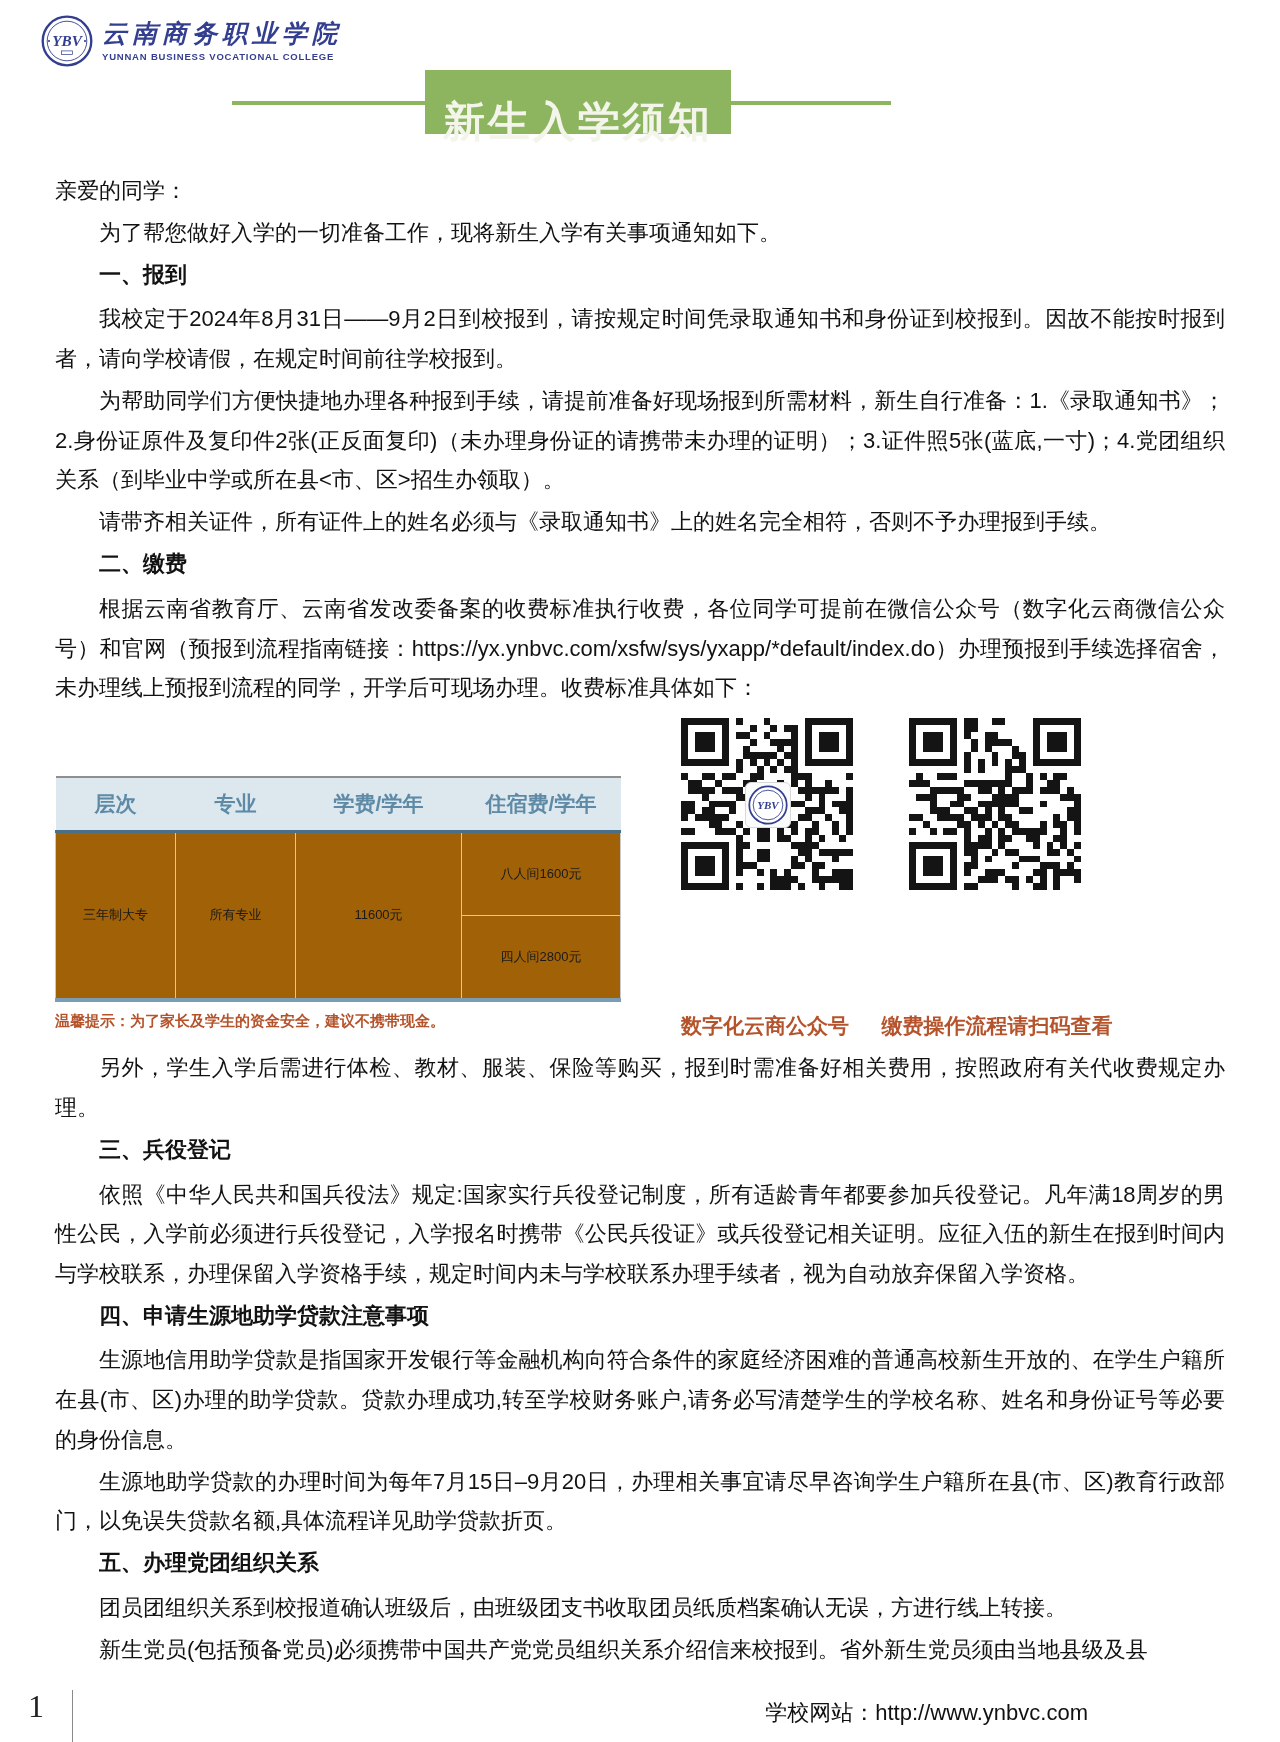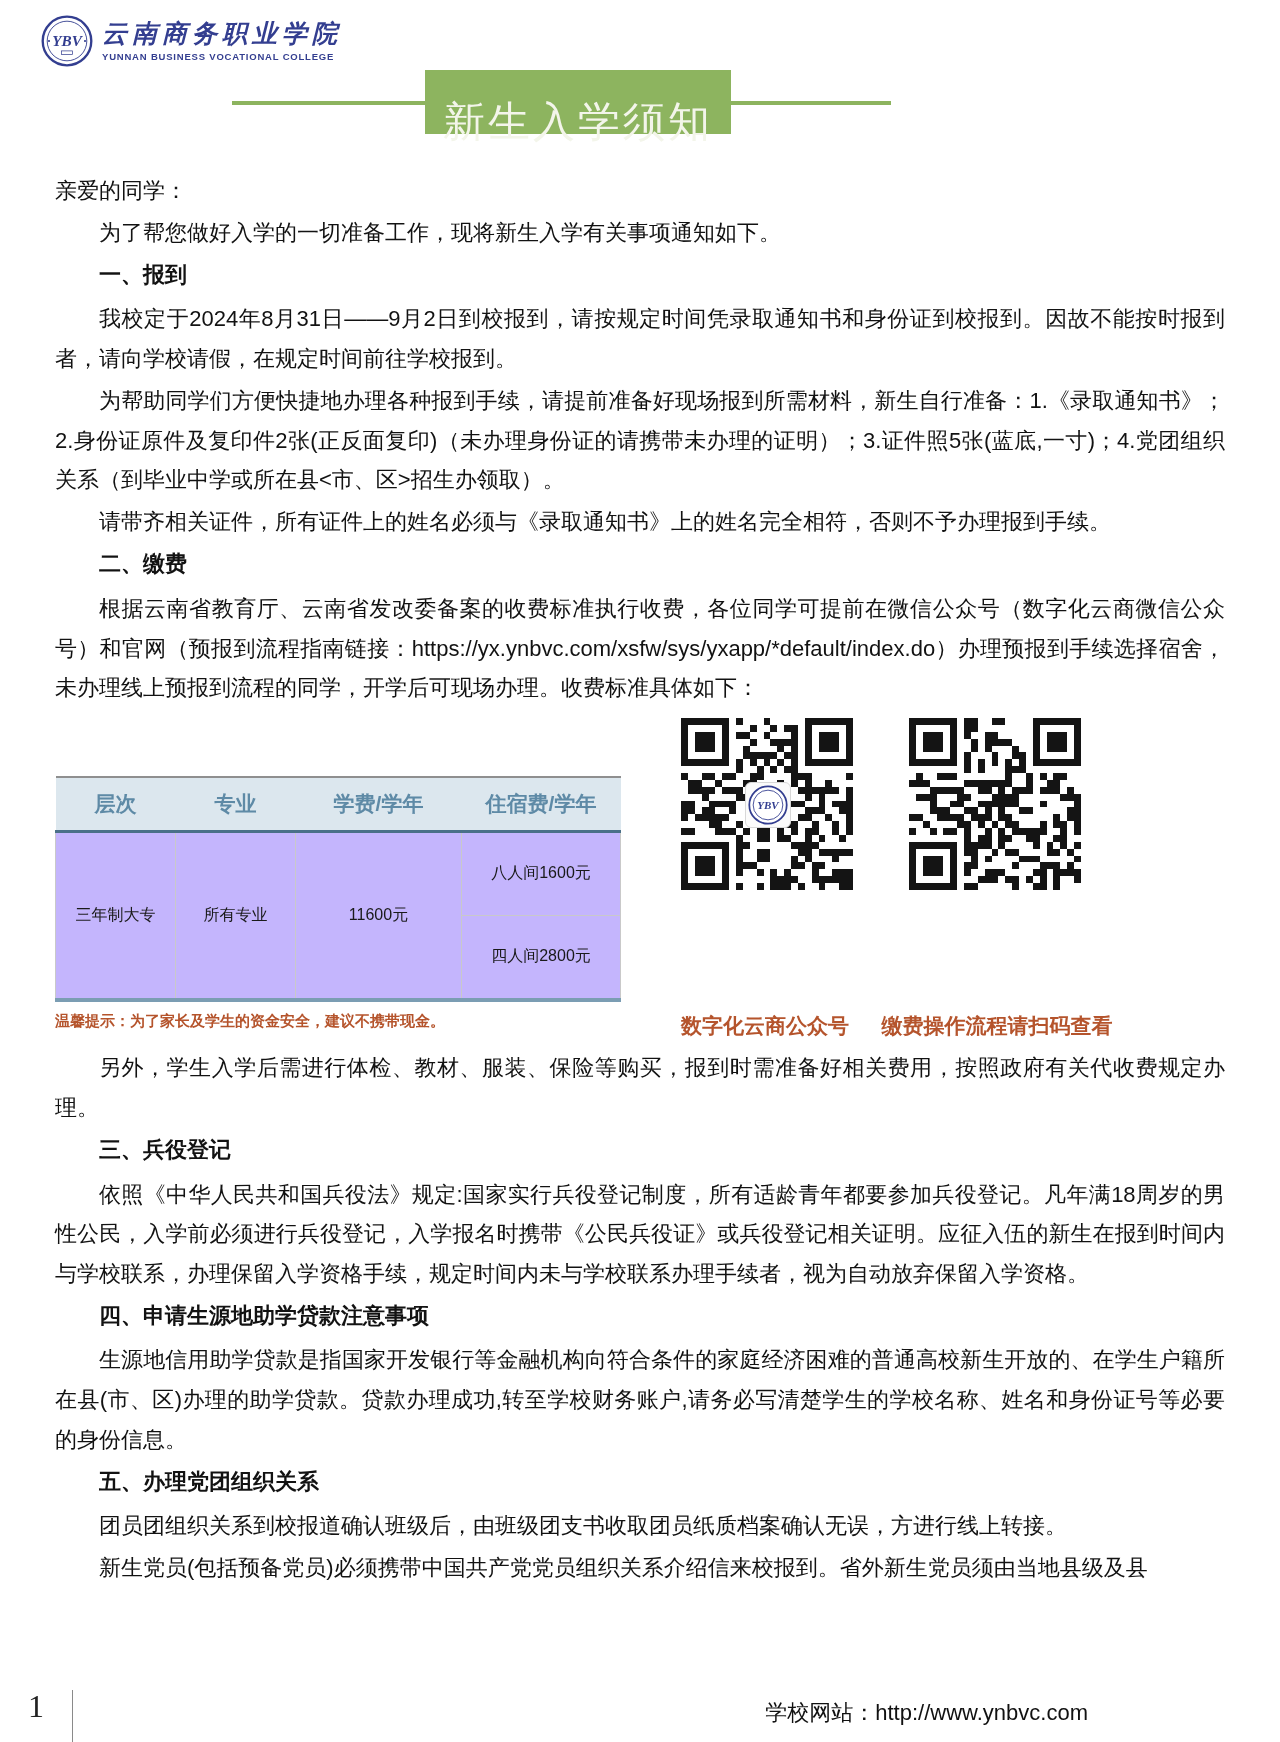--- a/index.html
+++ b/index.html
@@ -23,39 +23,39 @@
   .banner{position:absolute;left:0;top:70px;width:1280px;height:66px;}
   .banner-line{position:absolute;top:31px;height:4px;background:#8db45f;}
   .banner-line.left{left:232px;width:193px;}
   .banner-line.right{left:731px;width:160px;}
   .banner-box{
     position:absolute;left:425px;top:0;width:306px;height:64px;
     background:#8db45f;display:flex;align-items:center;justify-content:center;
   }
   .banner-title{
     font-family:"Liberation Serif","DejaVu Serif",serif;
-    font-size:42px;color:#f3f5ea;letter-spacing:3px;font-weight:normal;margin-top:40px;
+    font-size:42px;color:#f3f5ea;letter-spacing:3px;font-weight:bold;margin-top:40px;
   }
   
   .content{position:absolute;left:55px;top:168px;width:1170px;}
   .content p{margin:2.5px 0;font-size:22px;line-height:1.8;text-align:justify;text-indent:2em;}
   .content p.salutation{text-indent:0;}
   .content p.heading{font-weight:bold;margin-top:1px;margin-bottom:5px;}
   
   .fee-section{position:relative;height:330px;margin-top:8px;}
   .fee-table-wrap{position:absolute;left:0;top:60px;width:566px;}
   table.fee{border-collapse:collapse;width:566px;table-layout:fixed;
     border-top:2px solid #8f8f8f;border-bottom:4px solid #7b9db3;}
   table.fee th{
     background:#dce7ee;color:#5e8aa6;font-weight:bold;font-size:21px;
     padding:12px 0;border-bottom:3px solid #4a7089;margin-top:24px;
   }
   table.fee td{
-    border:1px solid #c9c9c9;text-align:center;font-size:16px;color:#1a1a1a;
-    height:80px;background:#c4b5fd;
+    border:1px solid #c9c9c9;text-align:center;font-size:13px;color:#1a1a1a;
+    height:80px;background:#a16207;
   }
   .tip{
     position:absolute;left:0;top:296px;width:640px;
     color:#b5542c;font-weight:bold;font-size:15px;white-space:nowrap;
   }
   .qr-block{position:absolute;top:2px;width:172px;}
   .qr-block svg{display:block;width:172px;height:172px;}
   .qr-1{left:626px;}
   .qr-2{left:854px;}
   .qr-caption{
@@ -771,20 +771,21 @@
     <div class="tip">温馨提示：为了家长及学生的资金安全，建议不携带现金。</div>
     <div class="qr-caption qr-caption-1">数字化云商公众号</div>
     <div class="qr-caption qr-caption-2">缴费操作流程请扫码查看</div>
   </div>
 
   <p>另外，学生入学后需进行体检、教材、服装、保险等购买，报到时需准备好相关费用，按照政府有关代收费规定办理。</p>
   <p class="heading">三、兵役登记</p>
   <p>依照《中华人民共和国兵役法》规定:国家实行兵役登记制度，所有适龄青年都要参加兵役登记。凡年满18周岁的男性公民，入学前必须进行兵役登记，入学报名时携带《公民兵役证》或兵役登记相关证明。应征入伍的新生在报到时间内与学校联系，办理保留入学资格手续，规定时间内未与学校联系办理手续者，视为自动放弃保留入学资格。</p>
   <p class="heading">四、申请生源地助学贷款注意事项</p>
   <p>生源地信用助学贷款是指国家开发银行等金融机构向符合条件的家庭经济困难的普通高校新生开放的、在学生户籍所在县(市、区)办理的助学贷款。贷款办理成功,转至学校财务账户,请务必写清楚学生的学校名称、姓名和身份证号等必要的身份信息。</p>
+  <p>生源地助学贷款的办理时间为每年7月15日–9月20日，办理相关事宜请尽早咨询学生户籍所在县(市、区)教育行政部门，以免误失贷款名额,具体流程详见助学贷款折页。</p>
   <p class="heading">五、办理党团组织关系</p>
   <p>团员团组织关系到校报道确认班级后，由班级团支书收取团员纸质档案确认无误，方进行线上转接。</p>
   <p>新生党员(包括预备党员)必须携带中国共产党党员组织关系介绍信来校报到。省外新生党员须由当地县级及县</p>
 </div>
 
 <div class="footer">
   <span class="page-num">1</span>
   <span class="footer-rule"></span>
   <span class="footer-year">2024</span>
   <span class="footer-site">学校网站：http://www.ynbvc.com</span>

